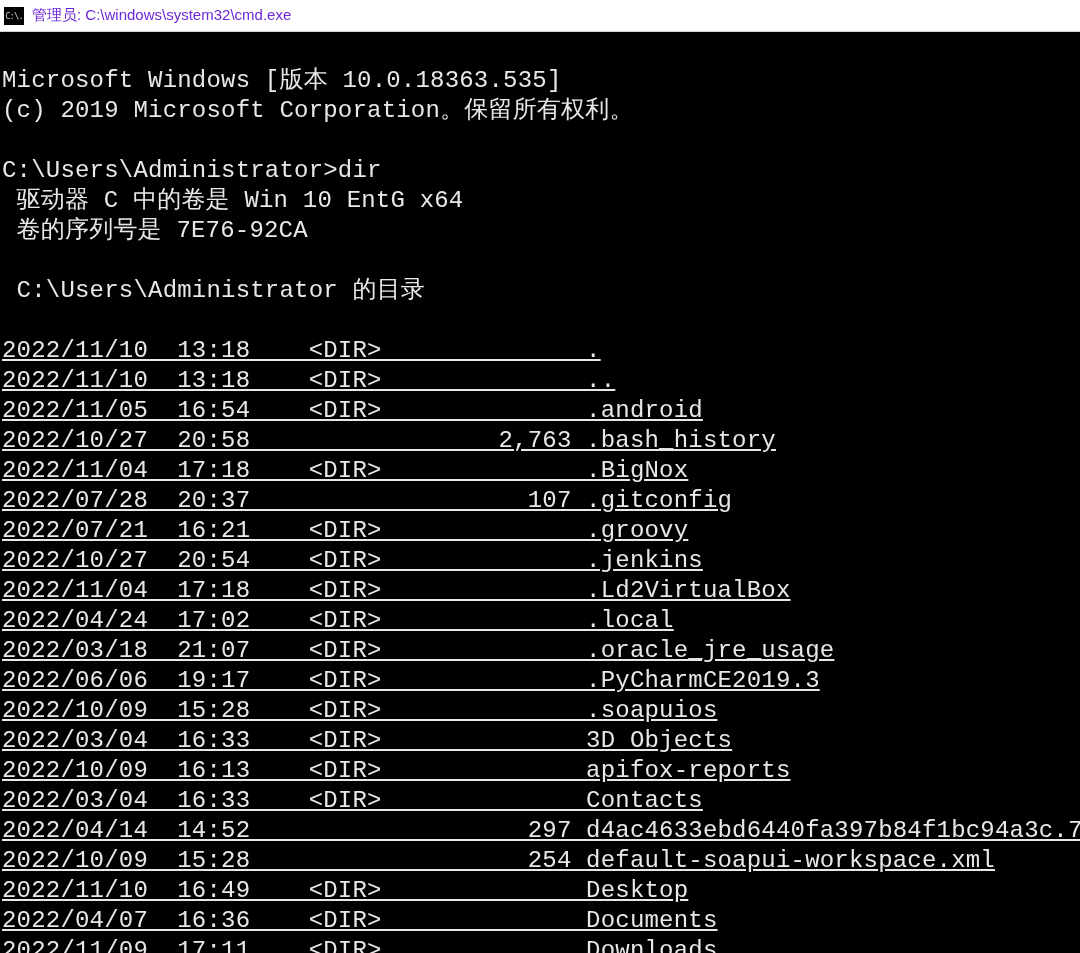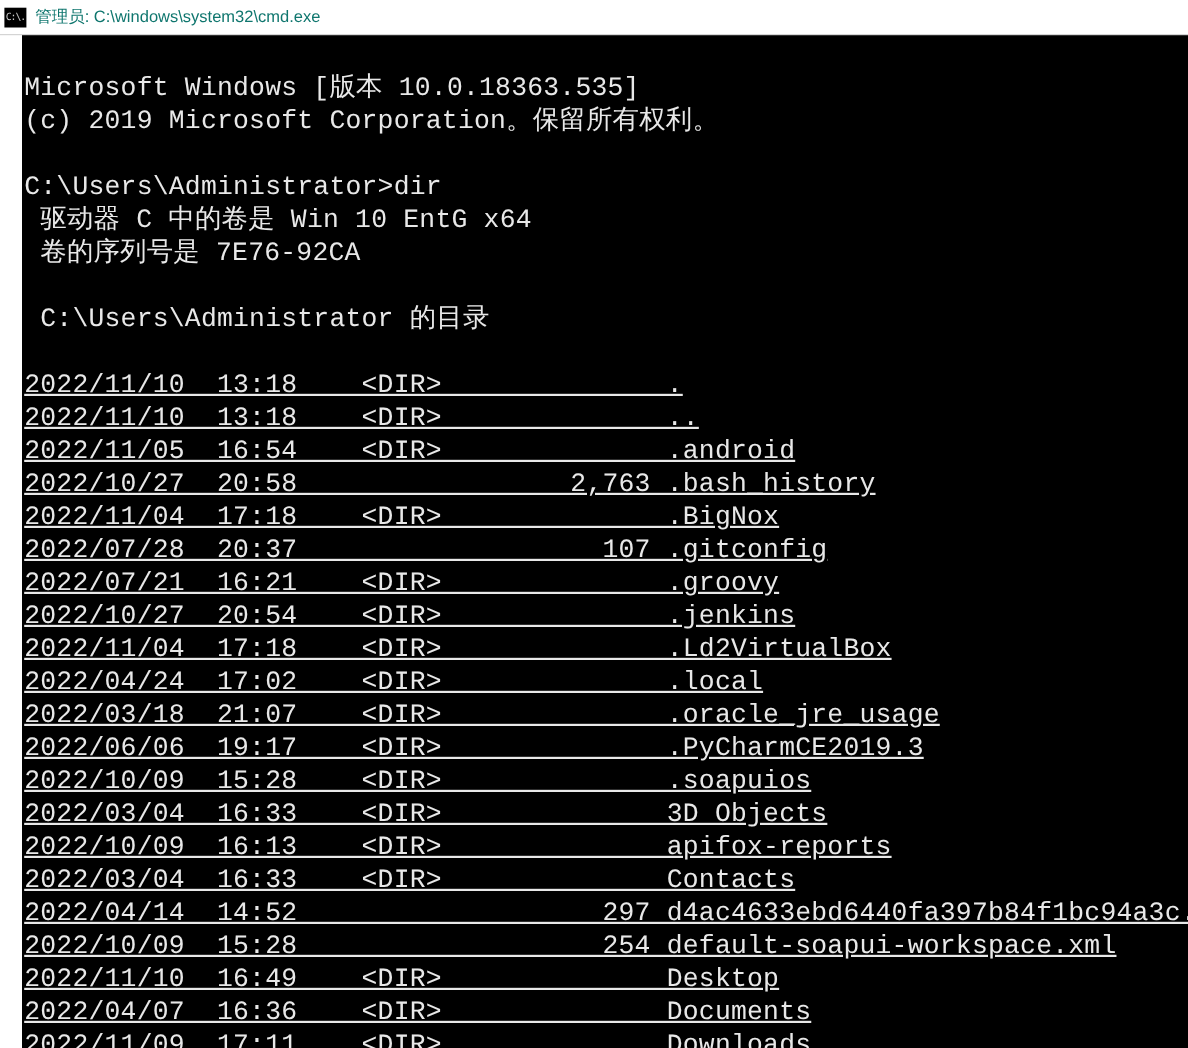--- a/index.html
+++ b/index.html
@@ -30,34 +30,33 @@
       display: flex;
       align-items: center;
       justify-content: center;
       font-family: monospace;
       font-size: 9px;
       color: #ccc;
       letter-spacing: -1px;
     }
     .titlebar-text {
       font-size: 15px;
-      color: #0f766e;
+      color: #6d28d9;
     }
     .terminal {
       background: #000;
       color: #e8e8e8;
       font-family: "NSimSun", "SimSun", "Courier New", monospace;
       font-size: 24px;
       line-height: 30px;
       padding: 4px 2px;
       white-space: pre;
       height: calc(100% - 32px);
       overflow: hidden;
       letter-spacing: 0.2px;
-      margin-left: 20px;
     }
     .terminal-line {
       white-space: pre;
     }
     .dir-entry {
       white-space: pre;
       display: block;
       text-decoration: underline;
     }
   </style>

